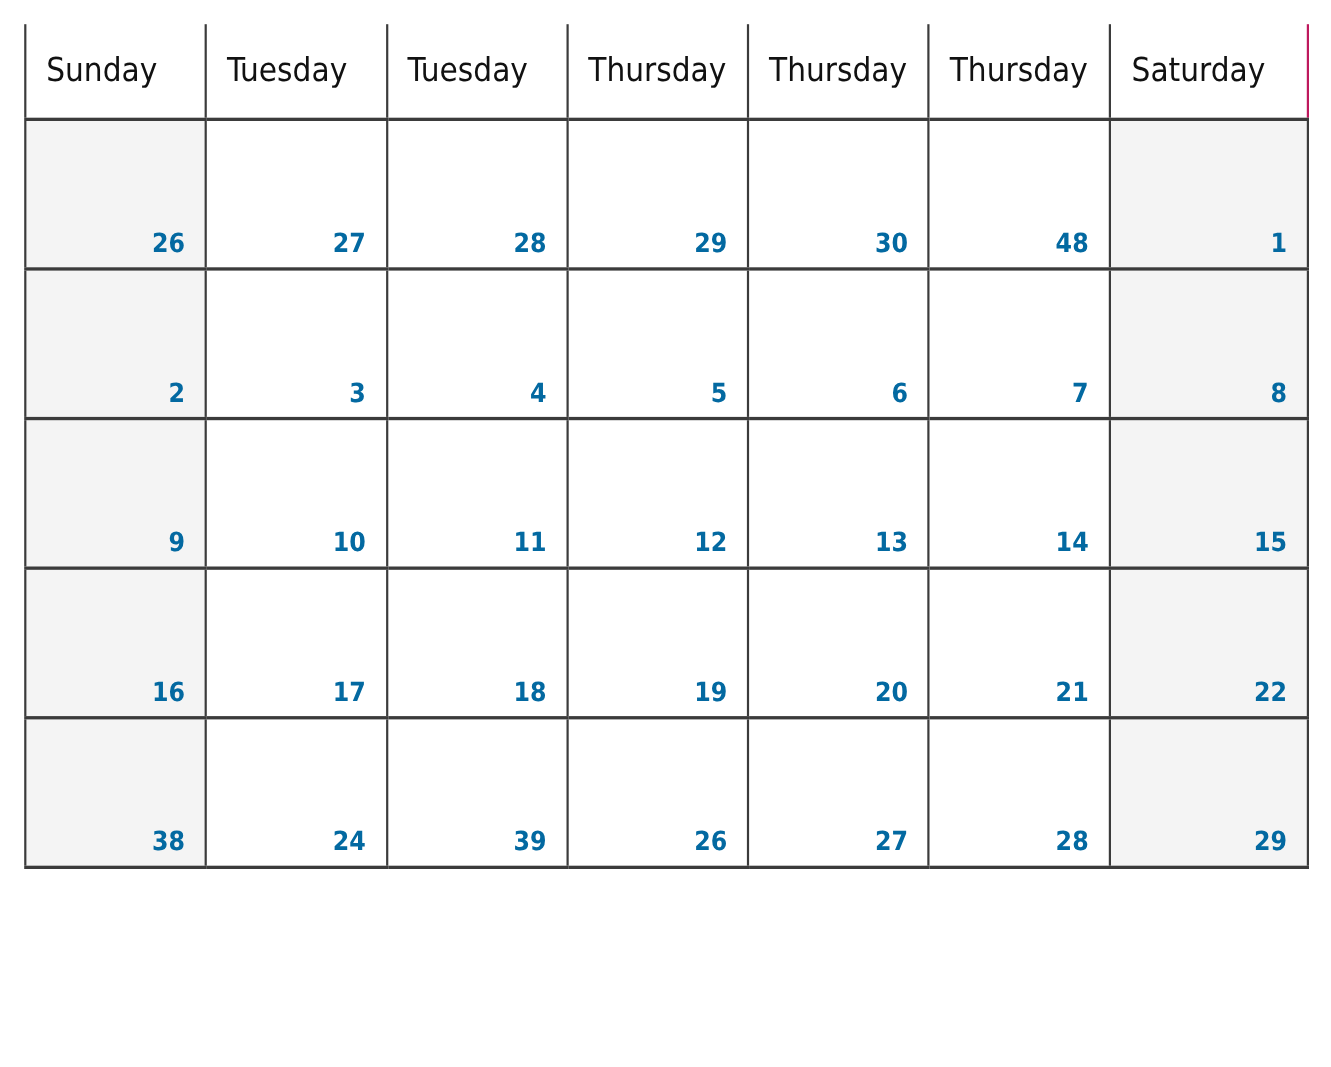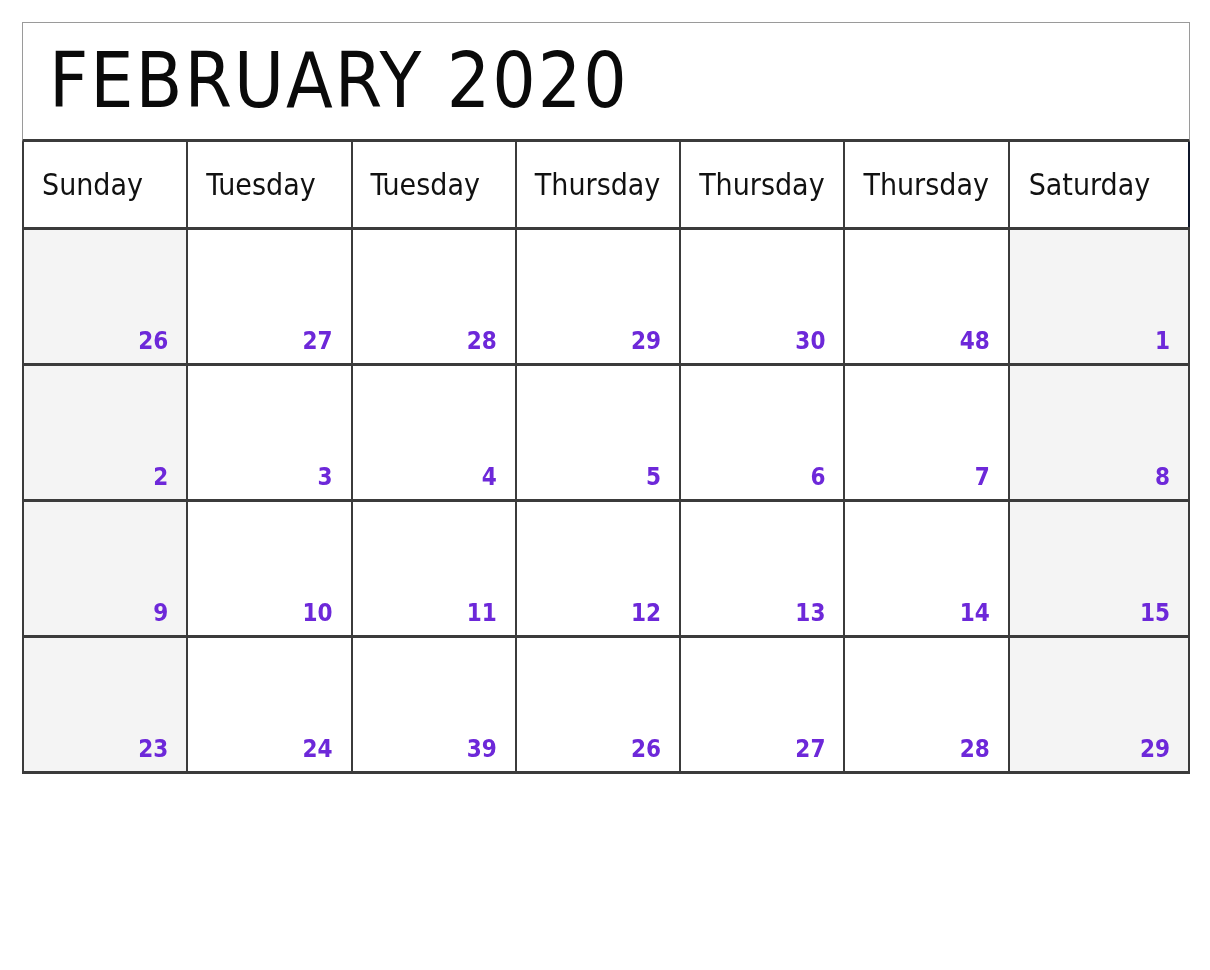--- a/index.html
+++ b/index.html
@@ -65,48 +65,45 @@
     font-size: 30px;
     color: #111111;
     background: #ffffff;
     border-left: 2px solid #3b3b3b;
     border-right: 2px solid #3b3b3b;
     border-bottom: 3px solid #3b3b3b;
     border-top: none;
     white-space: nowrap;
   }
   .dow-row th.first { border-left: 2px solid #3b3b3b; }
-  .dow-row th.last  { border-right: 2px solid #0f172a; padding-left: 19px; }
+  .dow-row th.last  { border-right: 2px solid #be185d; padding-left: 19px; }
 
   
   .week-row td {
     height: 136px;
     box-sizing: border-box;
     padding: 0 18px 8px 0;
     text-align: right;
     vertical-align: bottom;
     font-weight: 700;
     font-size: 24px;
-    color: #6d28d9;
+    color: #0369a1;
     background: #ffffff;
     border-left: 2px solid #3b3b3b;
     border-right: 2px solid #3b3b3b;
     border-bottom: 3px solid #3b3b3b;
   }
   .week-row td.weekend { background: #f4f4f4; }
   .week-row:last-child td { border-bottom: 3px solid #3b3b3b; }
 </style>
 </head>
 <body>
 
 <div id="calendar-root">
 
-  <div class="title-box">
-    <div class="title-text">FEBRUARY 2020</div>
-  </div>
 
   <table class="grid">
     <colgroup>
       <col class="c-day">
         <col class="c-day">
         <col class="c-day">
         <col class="c-day">
       <col class="c-day">
         <col class="c-day">
         <col class="c-sat">
@@ -147,23 +144,32 @@
       <tr class="week-row">
         <td class="weekend">9</td>
         <td>10</td>
         <td>11</td>
         <td>12</td>
         <td>13</td>
         <td>14</td>
         <td class="weekend">15</td>
       </tr>
 
+      <tr class="week-row">
+        <td class="weekend">16</td>
+        <td>17</td>
+        <td>18</td>
+        <td>19</td>
+        <td>20</td>
+        <td>21</td>
+        <td class="weekend">22</td>
+      </tr>
 
       <tr class="week-row">
-        <td class="weekend">23</td>
+        <td class="weekend">38</td>
         <td>24</td>
         <td>39</td>
         <td>26</td>
         <td>27</td>
         <td>28</td>
         <td class="weekend">29</td>
       </tr>
 
     </tbody>
   </table>

